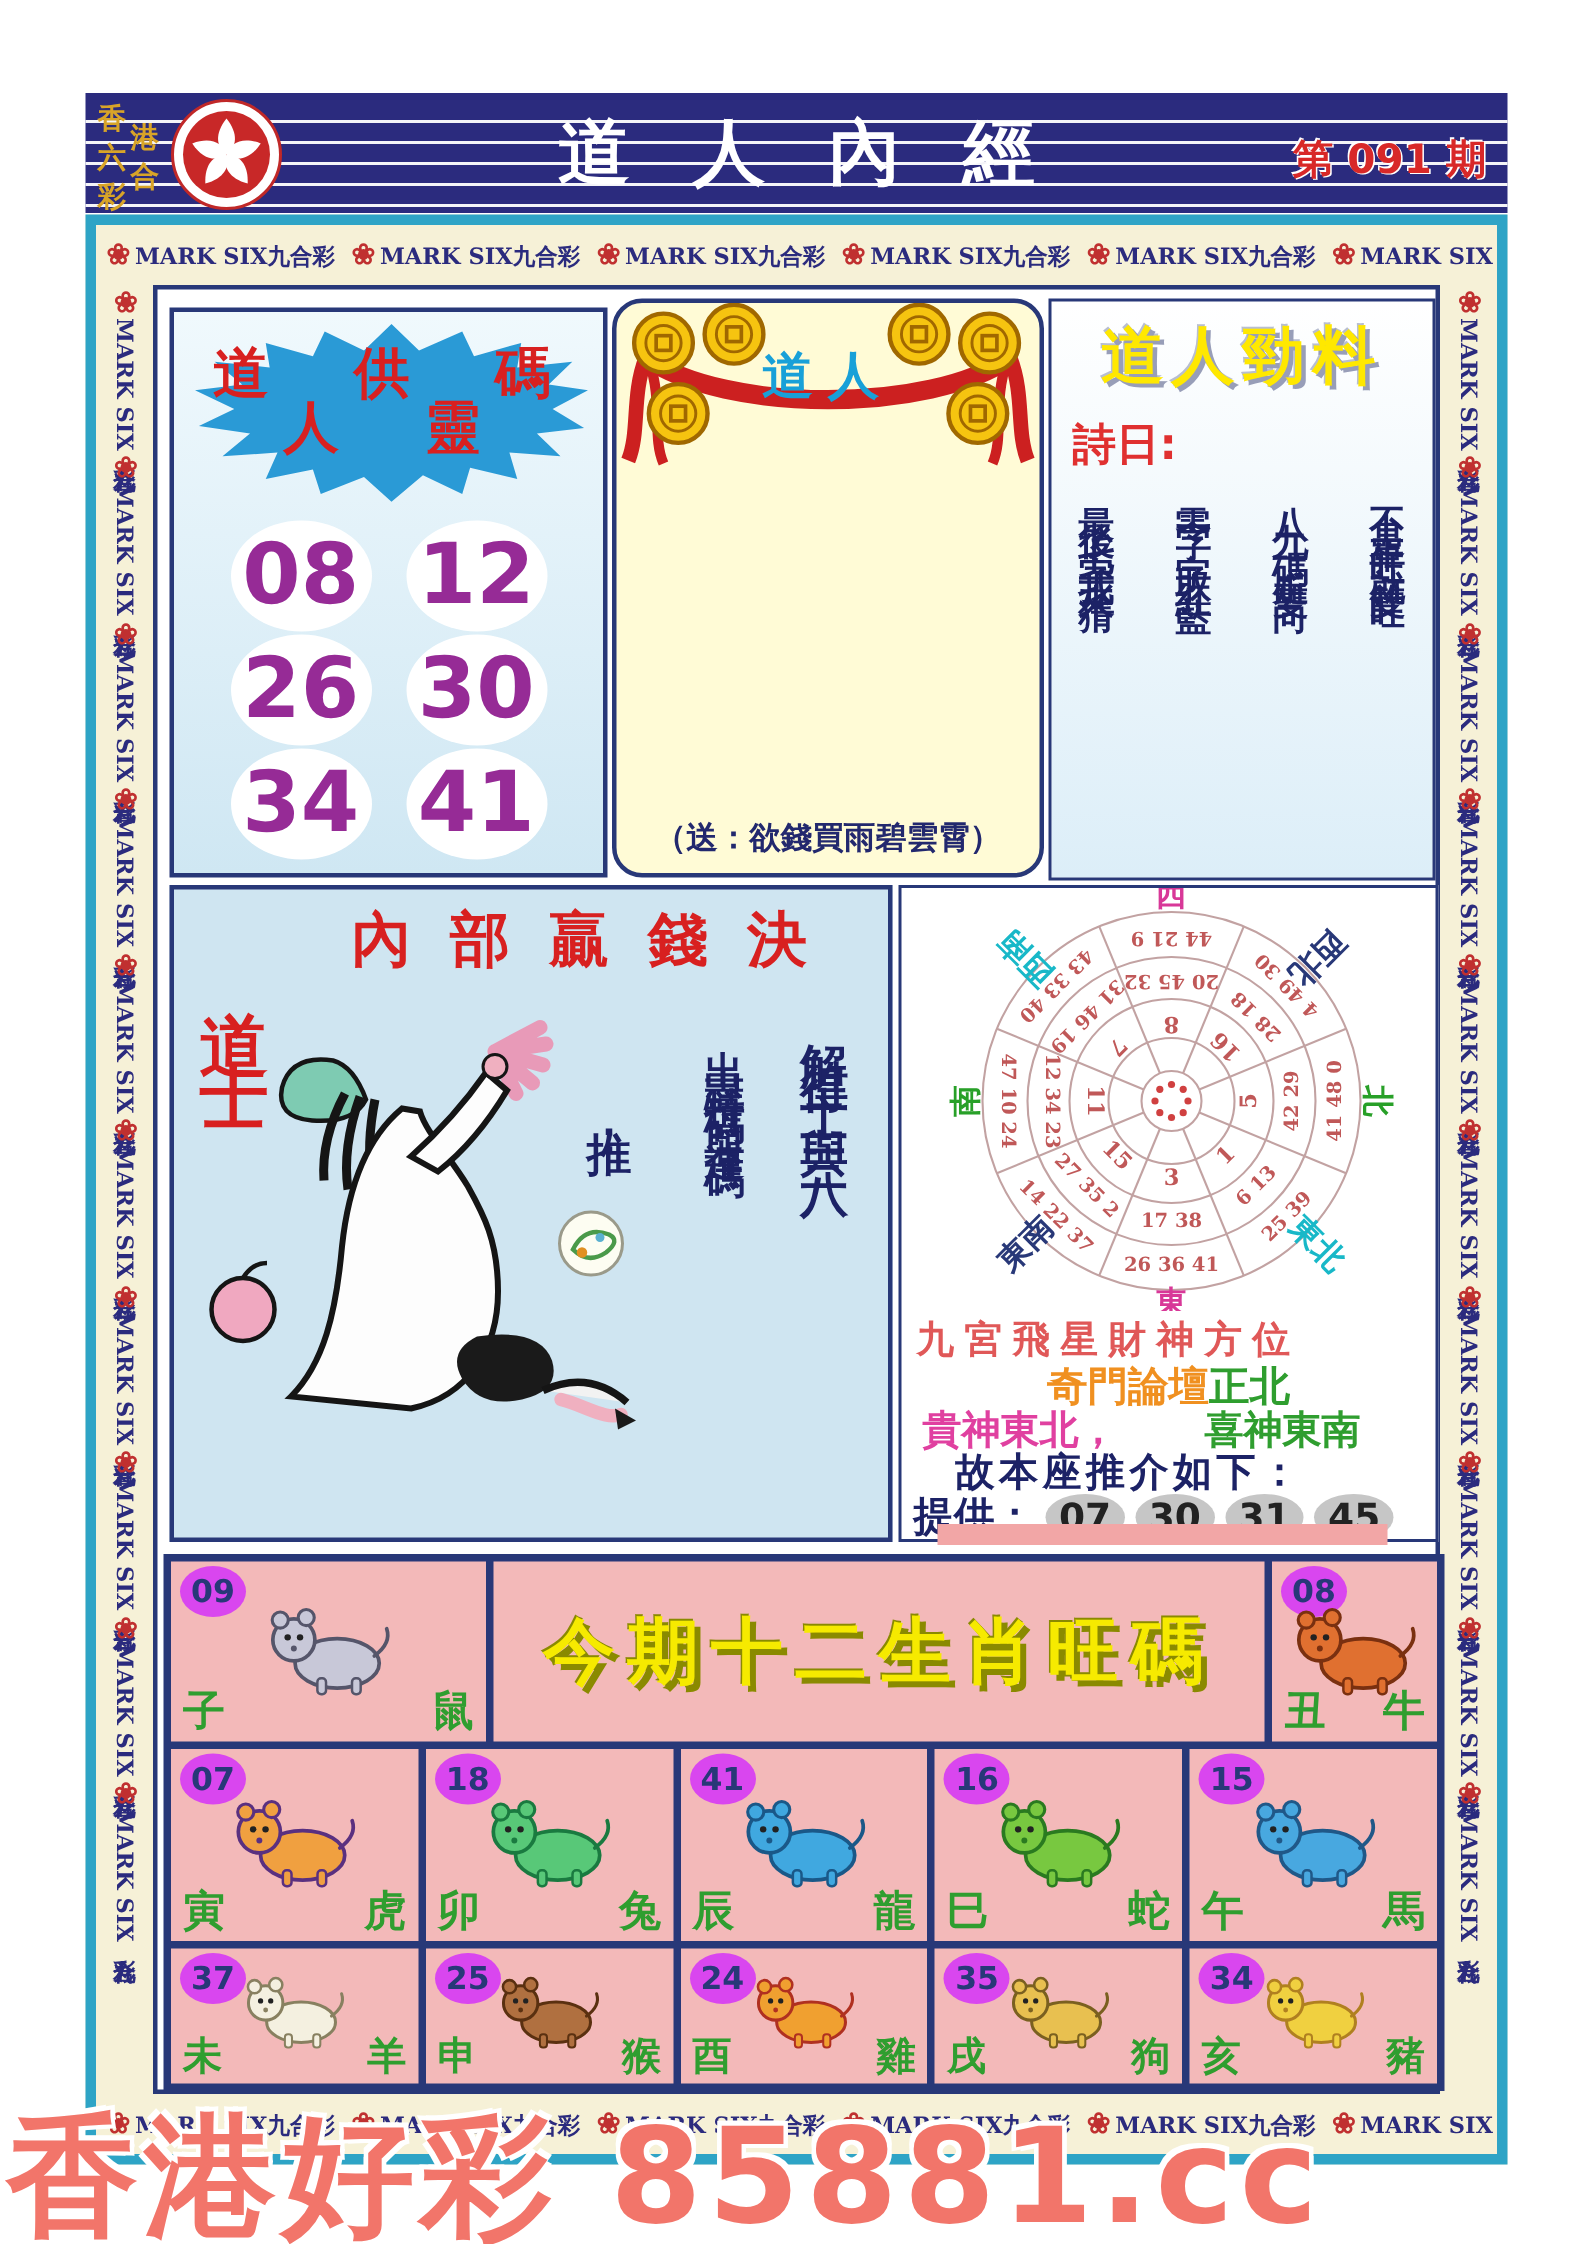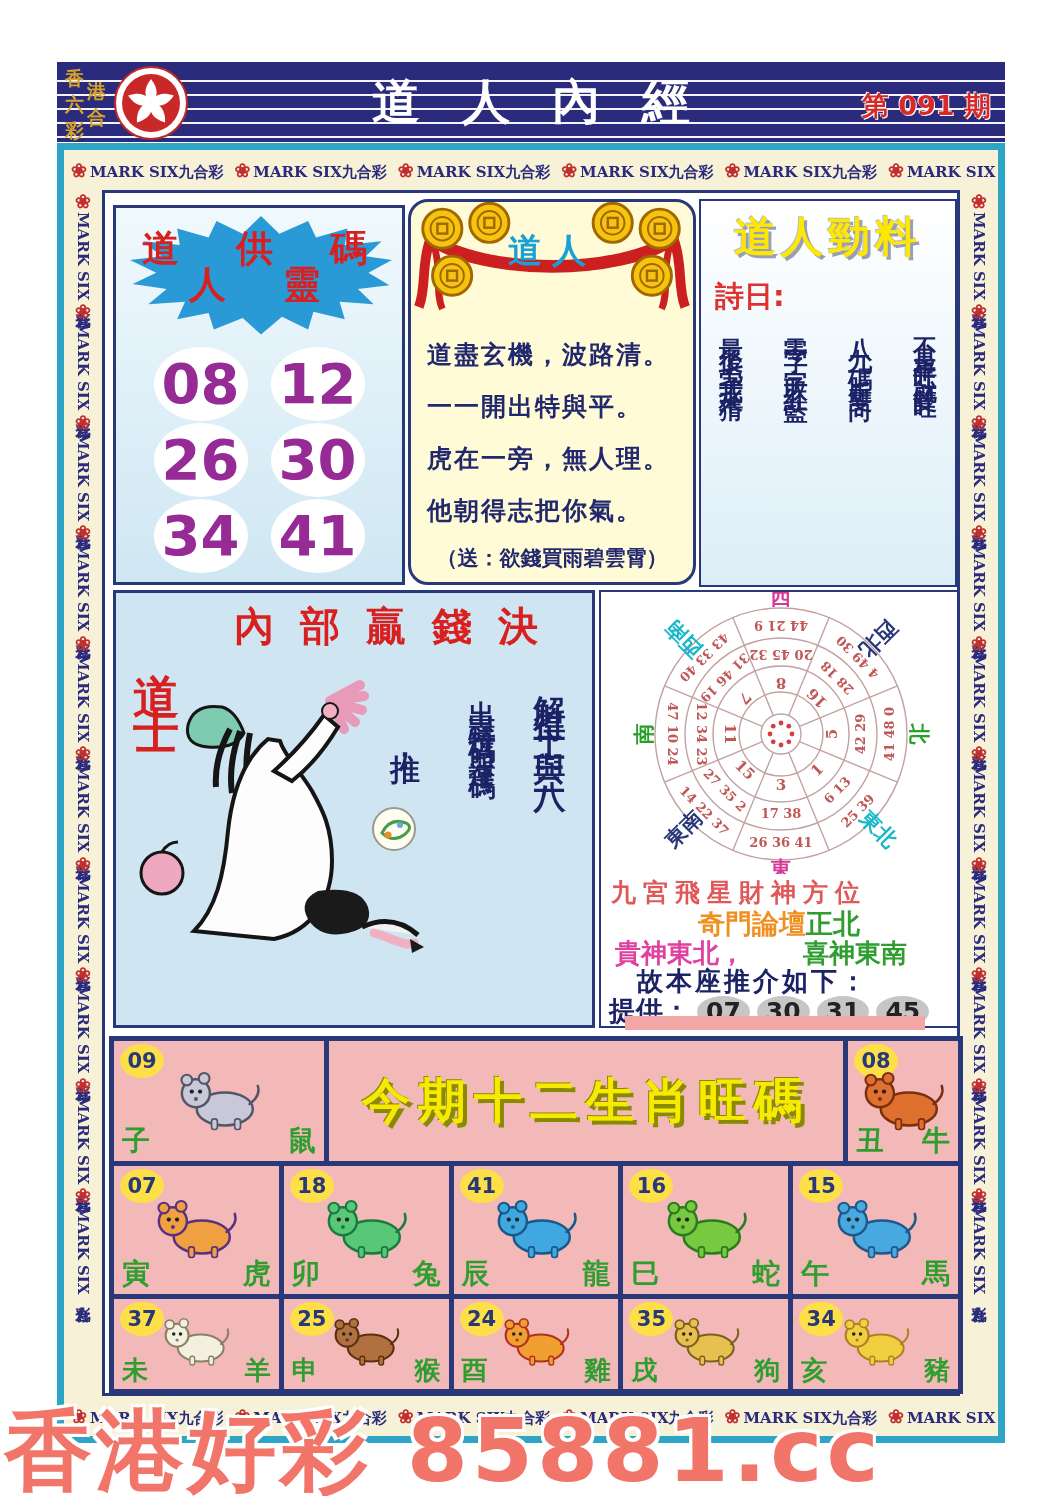--- a/index.html
+++ b/index.html
@@ -112,21 +112,21 @@
   
   .pC{position:absolute;left:4px;top:843px;width:854px;height:358px;background:#283878;
      box-sizing:border-box;padding:5px;display:flex;flex-direction:column;gap:5px;}
   .zrow{display:flex;gap:5px;}
   .zr1{height:120px;} .zr2{height:128px;} .zr3{height:90px;}
   .zcell{position:relative;background:#f3b9b9;flex:1;}
   .zc-fix210{flex:0 0 210px;} .zc-fix110{flex:0 0 110px;}
   .zbanner{flex:1;background:#f3b9b9;display:flex;align-items:center;justify-content:center;
      color:#f6ea00;font-weight:bold;font-size:48px;letter-spacing:8px;font-family:"DejaVu Serif",serif;
      text-shadow:4px 4px 0 #8a8a00,-1px -1px 0 #8a8a00;}
-  .znum{position:absolute;top:3px;left:6px;background:#fde047;border-radius:50%;min-width:38px;height:34px;
+  .znum{position:absolute;top:3px;left:6px;background:#d946ef;border-radius:50%;min-width:38px;height:34px;
      line-height:34px;text-align:center;font-weight:bold;font-size:21px;color:#283878;padding:0 3px;}
   .zbranch{position:absolute;left:8px;bottom:1px;color:#2f9e2f;font-weight:bold;font-size:28px;
      font-family:"DejaVu Serif",serif;}
   .zanimal{position:absolute;right:8px;bottom:1px;color:#2f9e2f;font-weight:bold;font-size:28px;
      font-family:"DejaVu Serif",serif;}
   .zpet{position:absolute;left:50%;top:48%;transform:translate(-50%,-50%);width:92px;height:66px;}
   .zr3 .zpet{width:80px;height:54px;top:46%;}
   .zr3 .zbranch,.zr3 .zanimal{font-size:26px;}
 
   
@@ -227,26 +227,20 @@
                 <rect x="-5" y="-5" width="10" height="10" fill="none" stroke="#a06800" stroke-width="2.5"></rect>
               </g>
             <g transform="translate(246,74)">
                 <circle r="20" fill="#f6c410" stroke="#a06800" stroke-width="3"></circle>
                 <circle r="12" fill="none" stroke="#a06800" stroke-width="2"></circle>
                 <rect x="-5" y="-5" width="10" height="10" fill="none" stroke="#a06800" stroke-width="2.5"></rect>
               </g>
           </g>
         </svg>
         <div class="f-t1">道人</div>
-        <div class="f-poem">
-          <div>道盡玄機，波路清。</div>
-          <div>一一開出特與平。</div>
-          <div>虎在一旁，無人理。</div>
-          <div>他朝得志把你氣。</div>
-        </div>
         <div class="f-gift">（送：欲錢買雨碧雲霄）</div>
       </div>
 
       <div class="pA3">
         <div class="j-title">道人勁料</div>
         <div class="j-label">詩日:</div>
         <div class="j-cols">
           <div class="j-col">最後七字我來猜</div>
           <div class="j-col">零字一字取紅藍</div>
           <div class="j-col">八九二碼走雙向</div>

